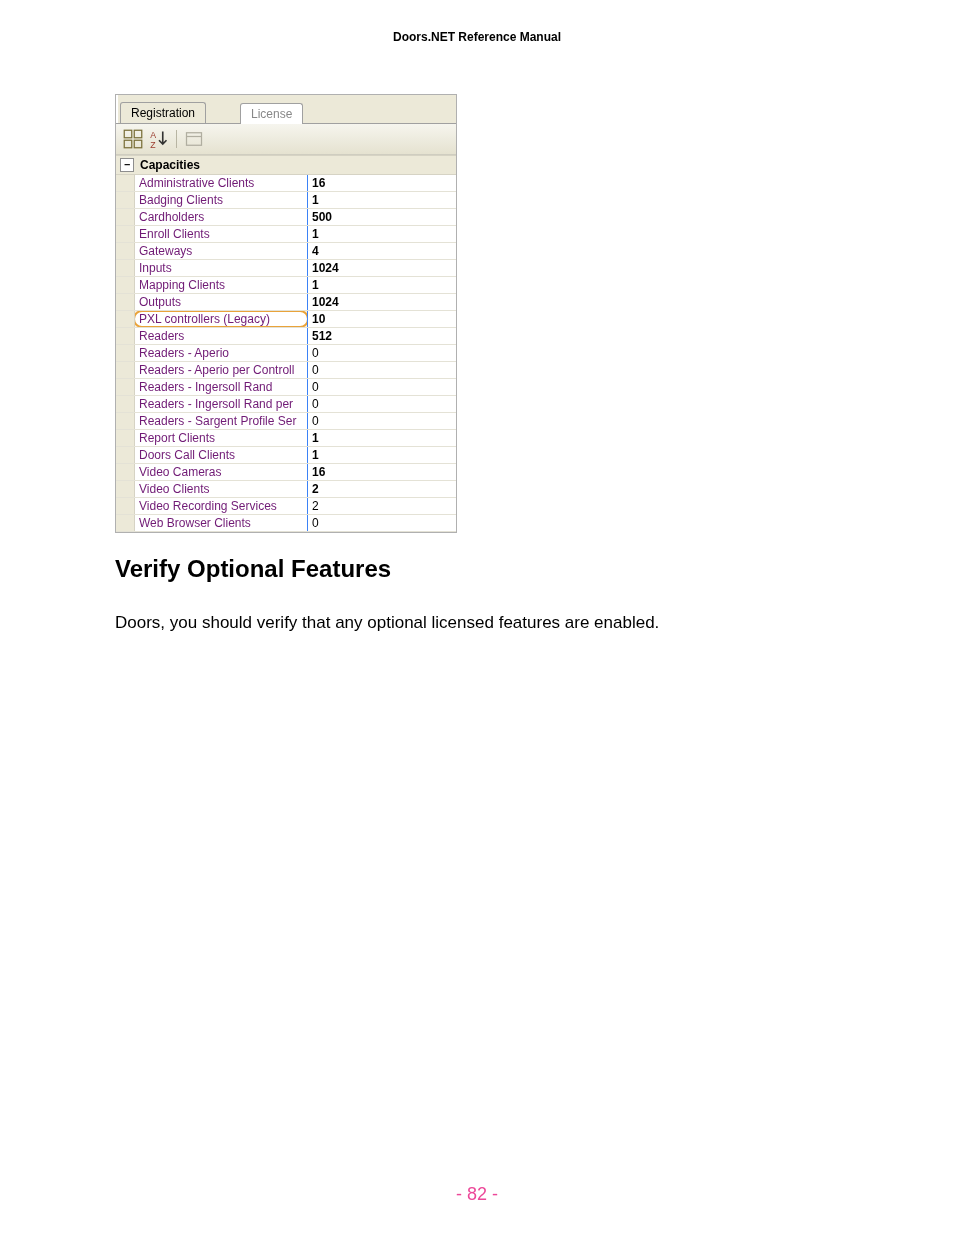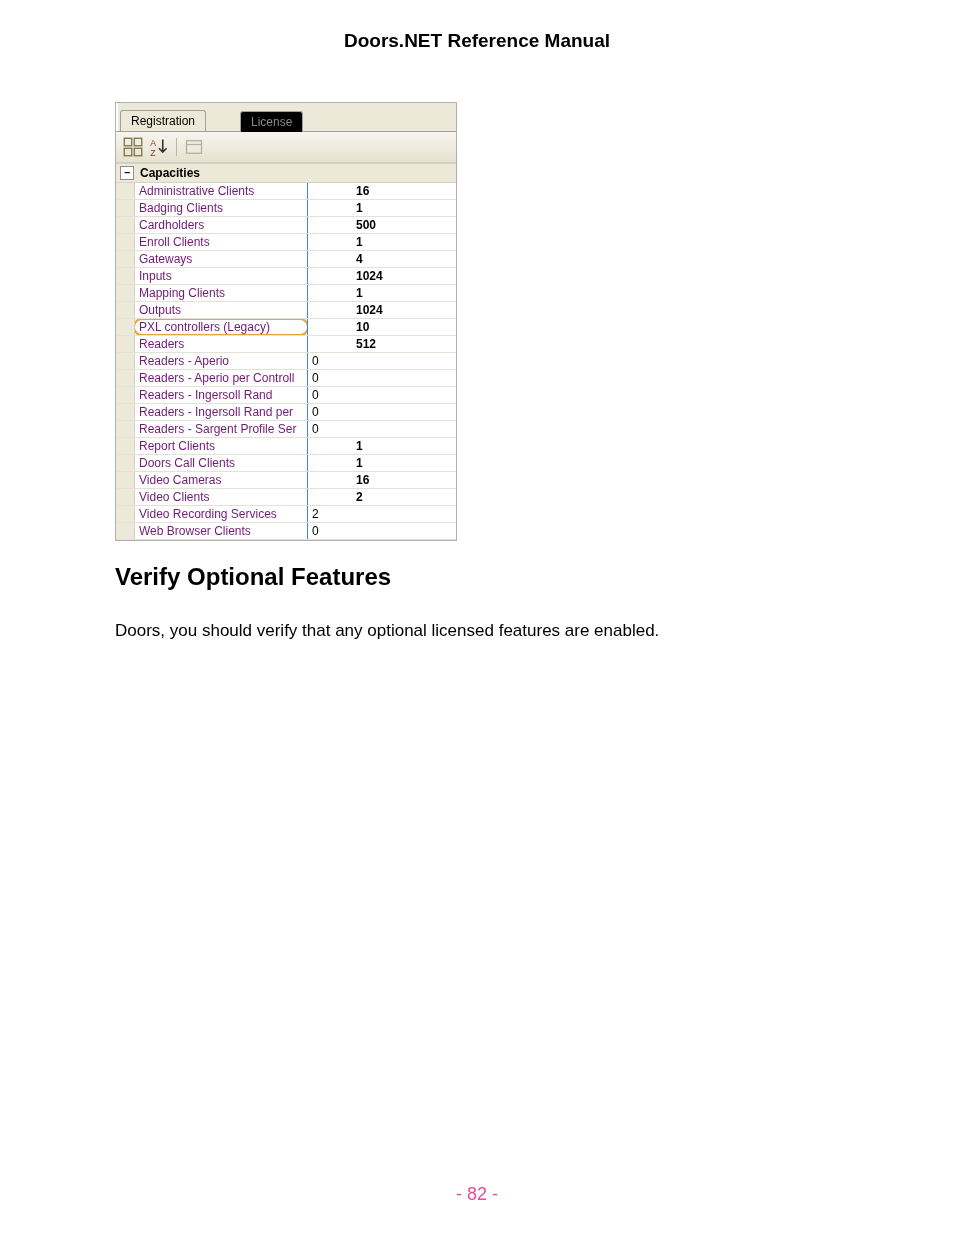--- a/index.html
+++ b/index.html
@@ -12,21 +12,21 @@
   .page {
     width: 954px;
     min-height: 1235px;
     position: relative;
     box-sizing: border-box;
     padding: 30px 115px 0 115px;
   }
   .doc-title {
     text-align: center;
     font-weight: bold;
-    font-size: 19px;
+    font-size: 12px;
     margin-bottom: 50px;
     color: #000;
   }
   .prop-window {
     width: 340px;
     border: 1px solid #b0b0b0;
     background: #ece9d8;
     font-family: Tahoma, Arial, sans-serif;
     font-size: 12px;
     box-shadow: inset 2px 0 0 #fff;
@@ -44,21 +44,21 @@
     border-bottom: none;
     background: #ece9d8;
     margin-right: 2px;
     border-radius: 3px 3px 0 0;
     position: relative;
     z-index: 1;
     color: #000;
   }
   .tab.inactive {
     color: #888;
-    background: #000000;
+    background: #ffffff;
     top: 1px;
   }
   .toolbar {
     background: linear-gradient(#f6f5ee, #e5e2d0);
     border-top: 1px solid #a0a0a0;
     border-bottom: 1px solid #cfcdc0;
     padding: 4px 6px;
     display: flex;
     gap: 4px;
     align-items: center;
@@ -123,21 +123,21 @@
     color: #701a75;
     white-space: nowrap;
     overflow: hidden;
     border-right: 1px solid #3b82f6;
   }
   .row-value {
     flex: 1;
     padding: 1px 4px;
     color: #000;
   }
-  .row-value.bold { font-weight: bold; margin-left: 44px; }
+  .row-value.bold { font-weight: bold; }
   .row-highlight .row-label {
     position: relative;
   }
   .hl {
     position: absolute;
     left: -2px;
     right: -2px;
     top: -1px;
     bottom: -1px;
     border: 2px solid #e9a33a;

